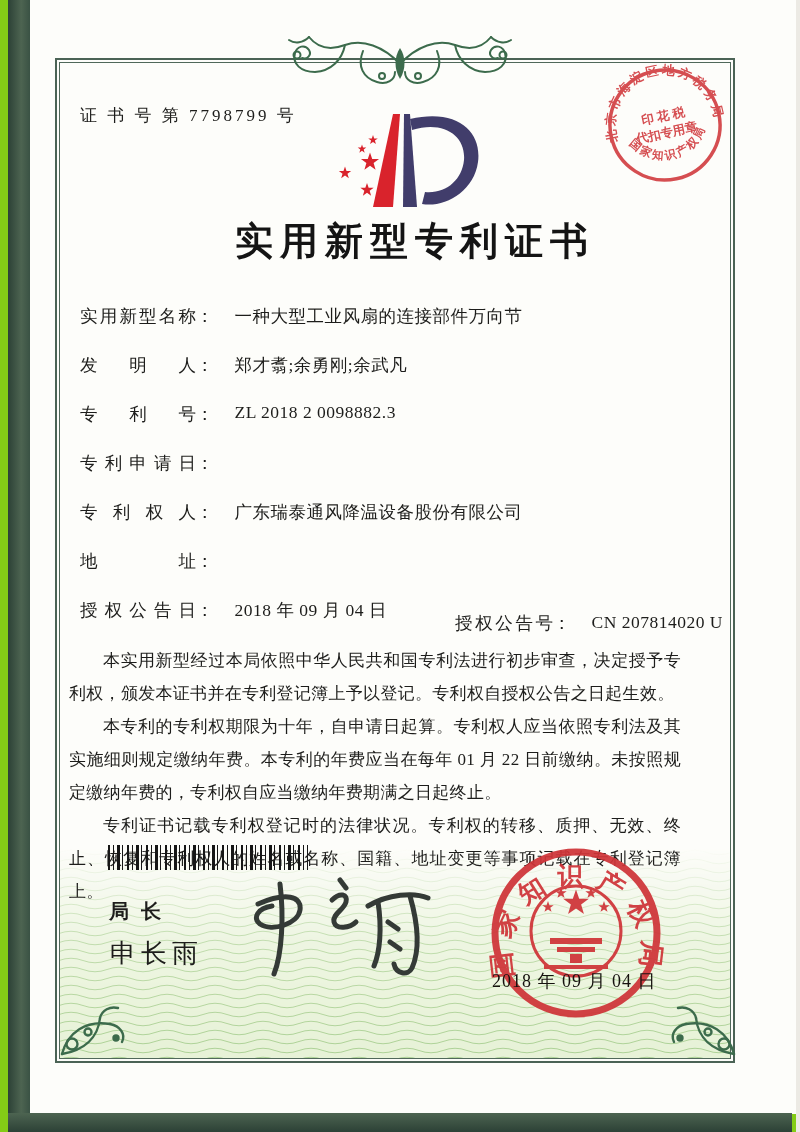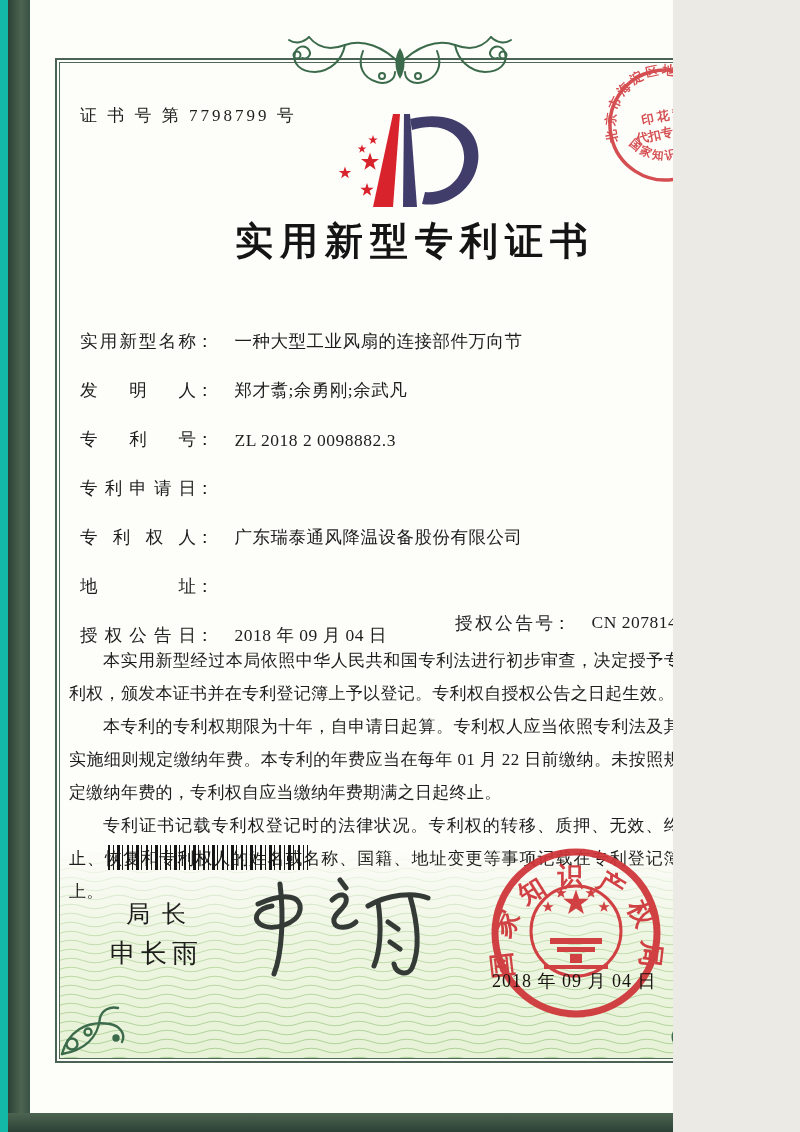--- a/index.html
+++ b/index.html
@@ -1,48 +1,48 @@
 <!DOCTYPE html>
 <html><head>
 <meta charset="utf-8">
 <style>
   html,body{margin:0;padding:0;background:#eceae4;}
   #canvas{
-    position:relative;width:673px;height:1132px;overflow:hidden;
-    background:#14b8a6;
+    position:relative;width:796px;height:1132px;overflow:hidden;
+    background:#84cc16;
     font-family:"Liberation Serif","DejaVu Serif",serif;
     color:#1d1d1b;
   }
   .page{position:absolute;left:30px;top:0;width:770px;height:1114px;background:#fdfdfa;}
   .strip-left{position:absolute;left:8px;top:0;width:22px;height:1118px;
     background:linear-gradient(90deg,#2c4136,#4d6451 60%,#3a5244);}
   .strip-bottom{position:absolute;left:8px;top:1113px;width:784px;height:19px;
     background:linear-gradient(#4d6451,#2c4136);}
   .frame{position:absolute;left:55px;top:58px;width:676px;height:1001px;border:2px solid #4b6355;}
   .frame-inner{position:absolute;inset:2px;border:1px solid #50685a;}
   .cert-no{position:absolute;left:80px;top:104px;font-size:17px;letter-spacing:3px;}
   .logo{position:absolute;left:330px;top:110px;}
   .title{position:absolute;left:0;top:216px;width:800px;text-align:center;
     font-size:38px;font-weight:700;letter-spacing:7px;color:#141414;padding-left:15px;}
   .seal-top{position:absolute;left:602px;top:62px;transform:rotate(-12deg);opacity:.92;}
   .fields{position:absolute;left:80px;top:304px;width:648px;font-size:17.5px;}
-  .field-row{position:relative;height:49px;display:flex;align-items:flex-end;}
+  .field-row{position:relative;height:49px;display:flex;align-items:flex-start;}
   .flabel{display:inline-block;width:116px;text-align:justify;text-align-last:justify;}
   .fcolon{display:inline-block;}
   .fvalue{margin-left:21px;letter-spacing:.5px;white-space:nowrap;}
   .grant-group{position:absolute;left:375px;top:0;height:49px;display:flex;align-items:center;}
   .grant-group .flabel{width:98px;}
   .paras{position:absolute;left:69px;top:644px;width:612px;font-size:17px;line-height:33px;
     text-align:justify;letter-spacing:.3px;}
   .paras p{margin:0;text-indent:2em;}
   .guilloche{position:absolute;left:59px;top:848px;}
   .barcode{position:absolute;left:108px;top:845px;width:200px;height:25px;
     background:
       repeating-linear-gradient(90deg,#161616 0 2px,transparent 2px 5px,#161616 5px 6px,transparent 6px 9px,#161616 9px 12px,transparent 12px 14px,#161616 14px 15px,transparent 15px 19px);}
-  .director-label{position:absolute;left:126px;top:898px;font-size:24px;letter-spacing:12px;}
+  .director-label{position:absolute;left:109px;top:898px;font-size:20px;letter-spacing:12px;font-weight:bold;}
   .director-name{position:absolute;left:110px;top:936px;font-size:26px;letter-spacing:5px;}
   .signature{position:absolute;left:228px;top:866px;}
   .seal-bottom{position:absolute;left:486px;top:843px;opacity:.93;}
   .seal-date{position:absolute;left:492px;top:969px;font-size:18px;letter-spacing:1px;color:#15110e;z-index:5;}
   .footer{position:absolute;left:0;top:1025px;width:800px;text-align:center;font-size:15px;letter-spacing:2px;}
   .ornament-top{position:absolute;left:245px;top:26px;}
   .ornament-bl{position:absolute;left:56px;top:998px;}
   .ornament-br{position:absolute;left:656px;top:998px;transform:scaleX(-1);}
   svg text{font-family:"Liberation Serif","DejaVu Serif",serif;}
 </style>

